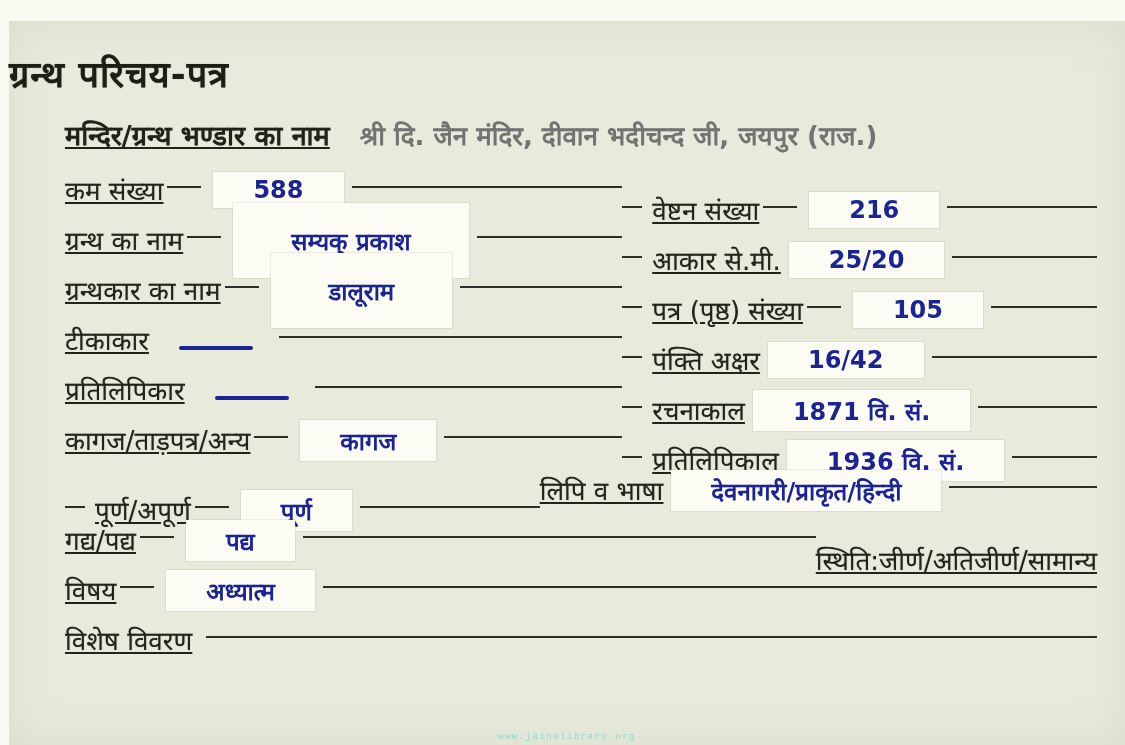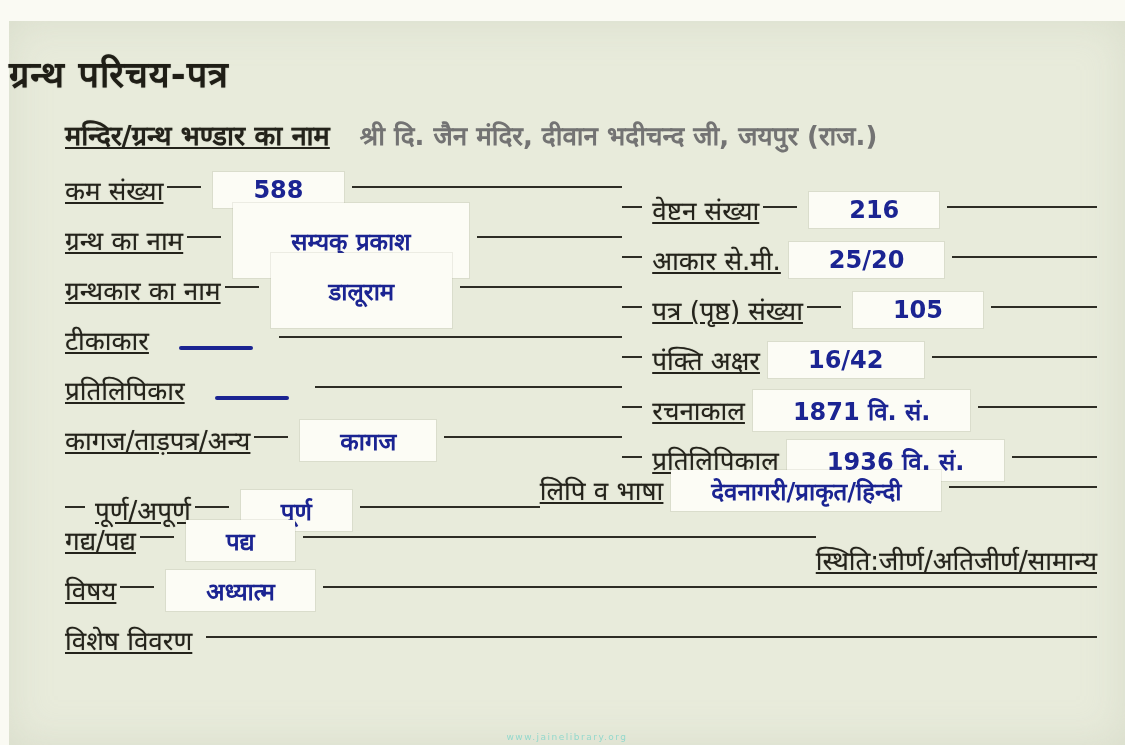--- a/index.html
+++ b/index.html
@@ -68,21 +68,21 @@
   .value.wide{padding:21px 58px;}
   .bluedash{
     flex:none;width:74px;height:4px;background:#1b2492;
     margin-left:30px;margin-right:26px;margin-top:16px;
     border-radius:2px;
   }
   .watermark{
     position:absolute;bottom:3px;left:50%;
     transform:translateX(-50%);
     font-size:9px;letter-spacing:1.5px;
-    color:#86d6cb;opacity:.85;
+    color:#86d6cb;opacity:.85;font-family:Liberation Mono, monospace;
   }
 </style>
 </head>
 <body>
 
 <div class="paper">
 
   <div class="title">ग्रन्थ परिचय-पत्र</div>
 
   <div class="header-row">

